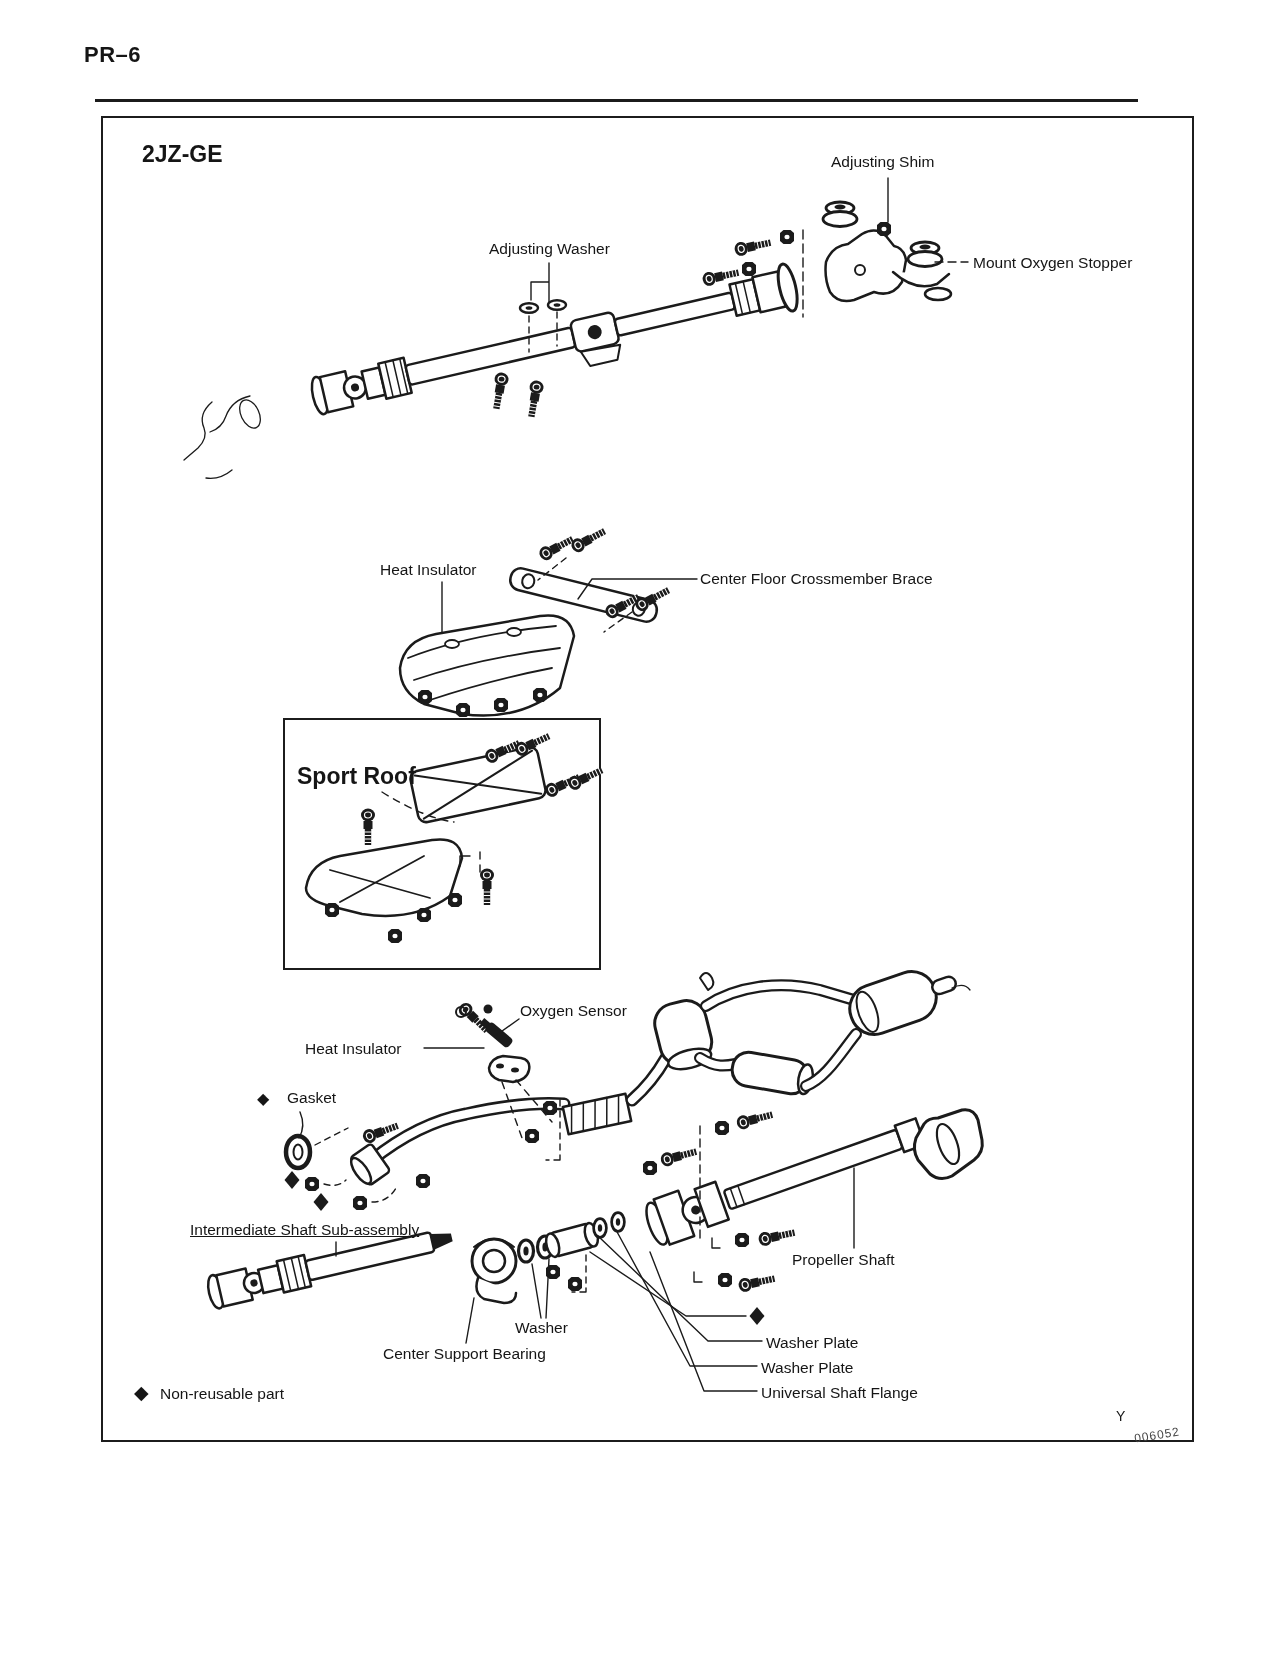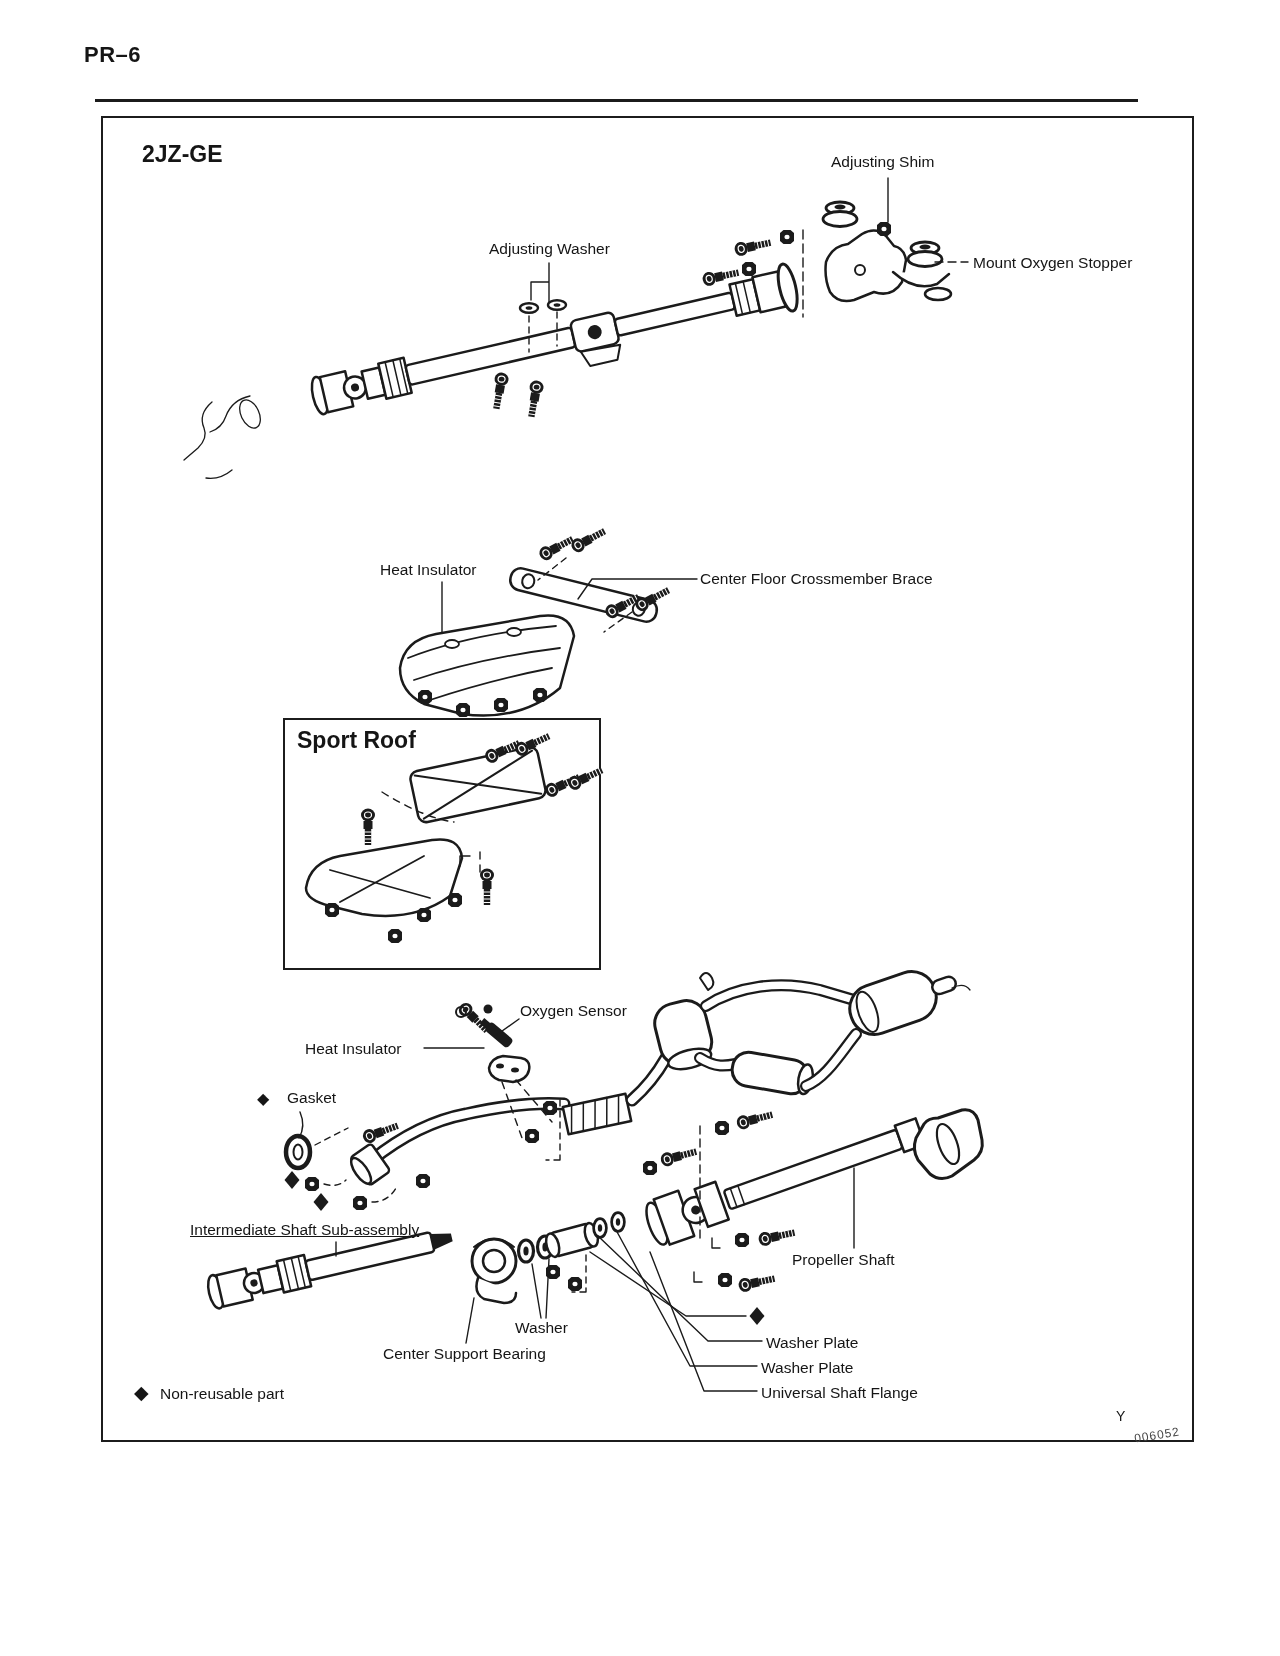--- a/index.html
+++ b/index.html
@@ -327,21 +327,21 @@
 
   <div class="lbl b big" style="left:142px;top:142px;">2JZ-GE</div>
 
   <div class="lbl" style="left:831px;top:153px;">Adjusting Shim</div>
   <div class="lbl" style="left:489px;top:240px;">Adjusting Washer</div>
   <div class="lbl" style="left:973px;top:254px;">Mount Oxygen Stopper</div>
 
   <div class="lbl" style="left:380px;top:561px;">Heat Insulator</div>
   <div class="lbl" style="left:700px;top:570px;">Center Floor Crossmember Brace</div>
 
-  <div class="lbl b big" style="left:297px;top:728px;">Sport Roof</div>
+  <div class="lbl b big" style="left:297px;top:764px;">Sport Roof</div>
 
   <div class="lbl" style="left:520px;top:1002px;">Oxygen Sensor</div>
   <div class="lbl" style="left:305px;top:1040px;">Heat Insulator</div>
 
   <span class="diamond" style="left:257px;top:1089px;">◆</span>
   <div class="lbl" style="left:287px;top:1089px;">Gasket</div>
 
   <div class="lbl" style="left:190px;top:1221px;text-decoration:underline;">Intermediate Shaft Sub-assembly</div>
   <div class="lbl" style="left:792px;top:1251px;">Propeller Shaft</div>
 

